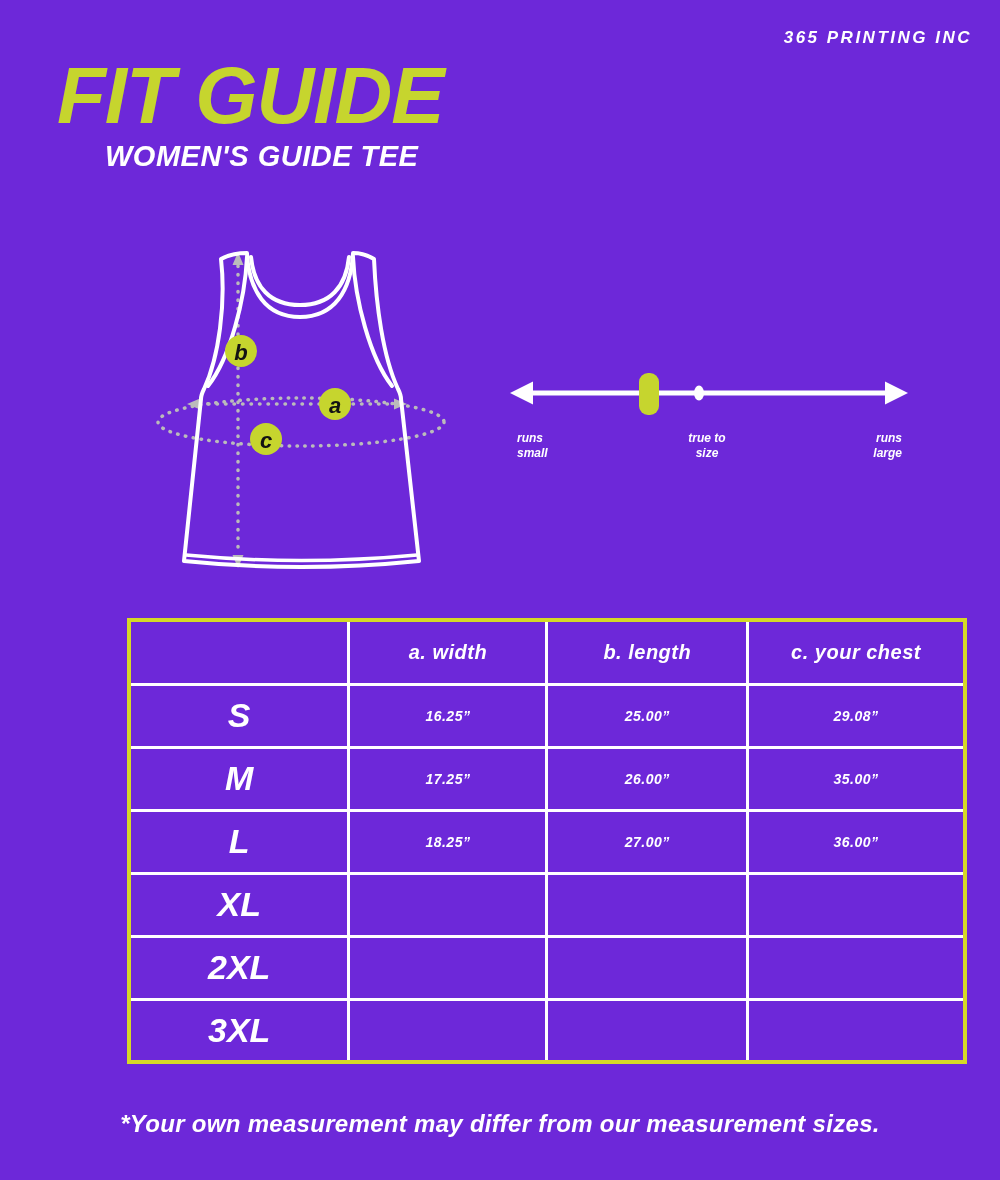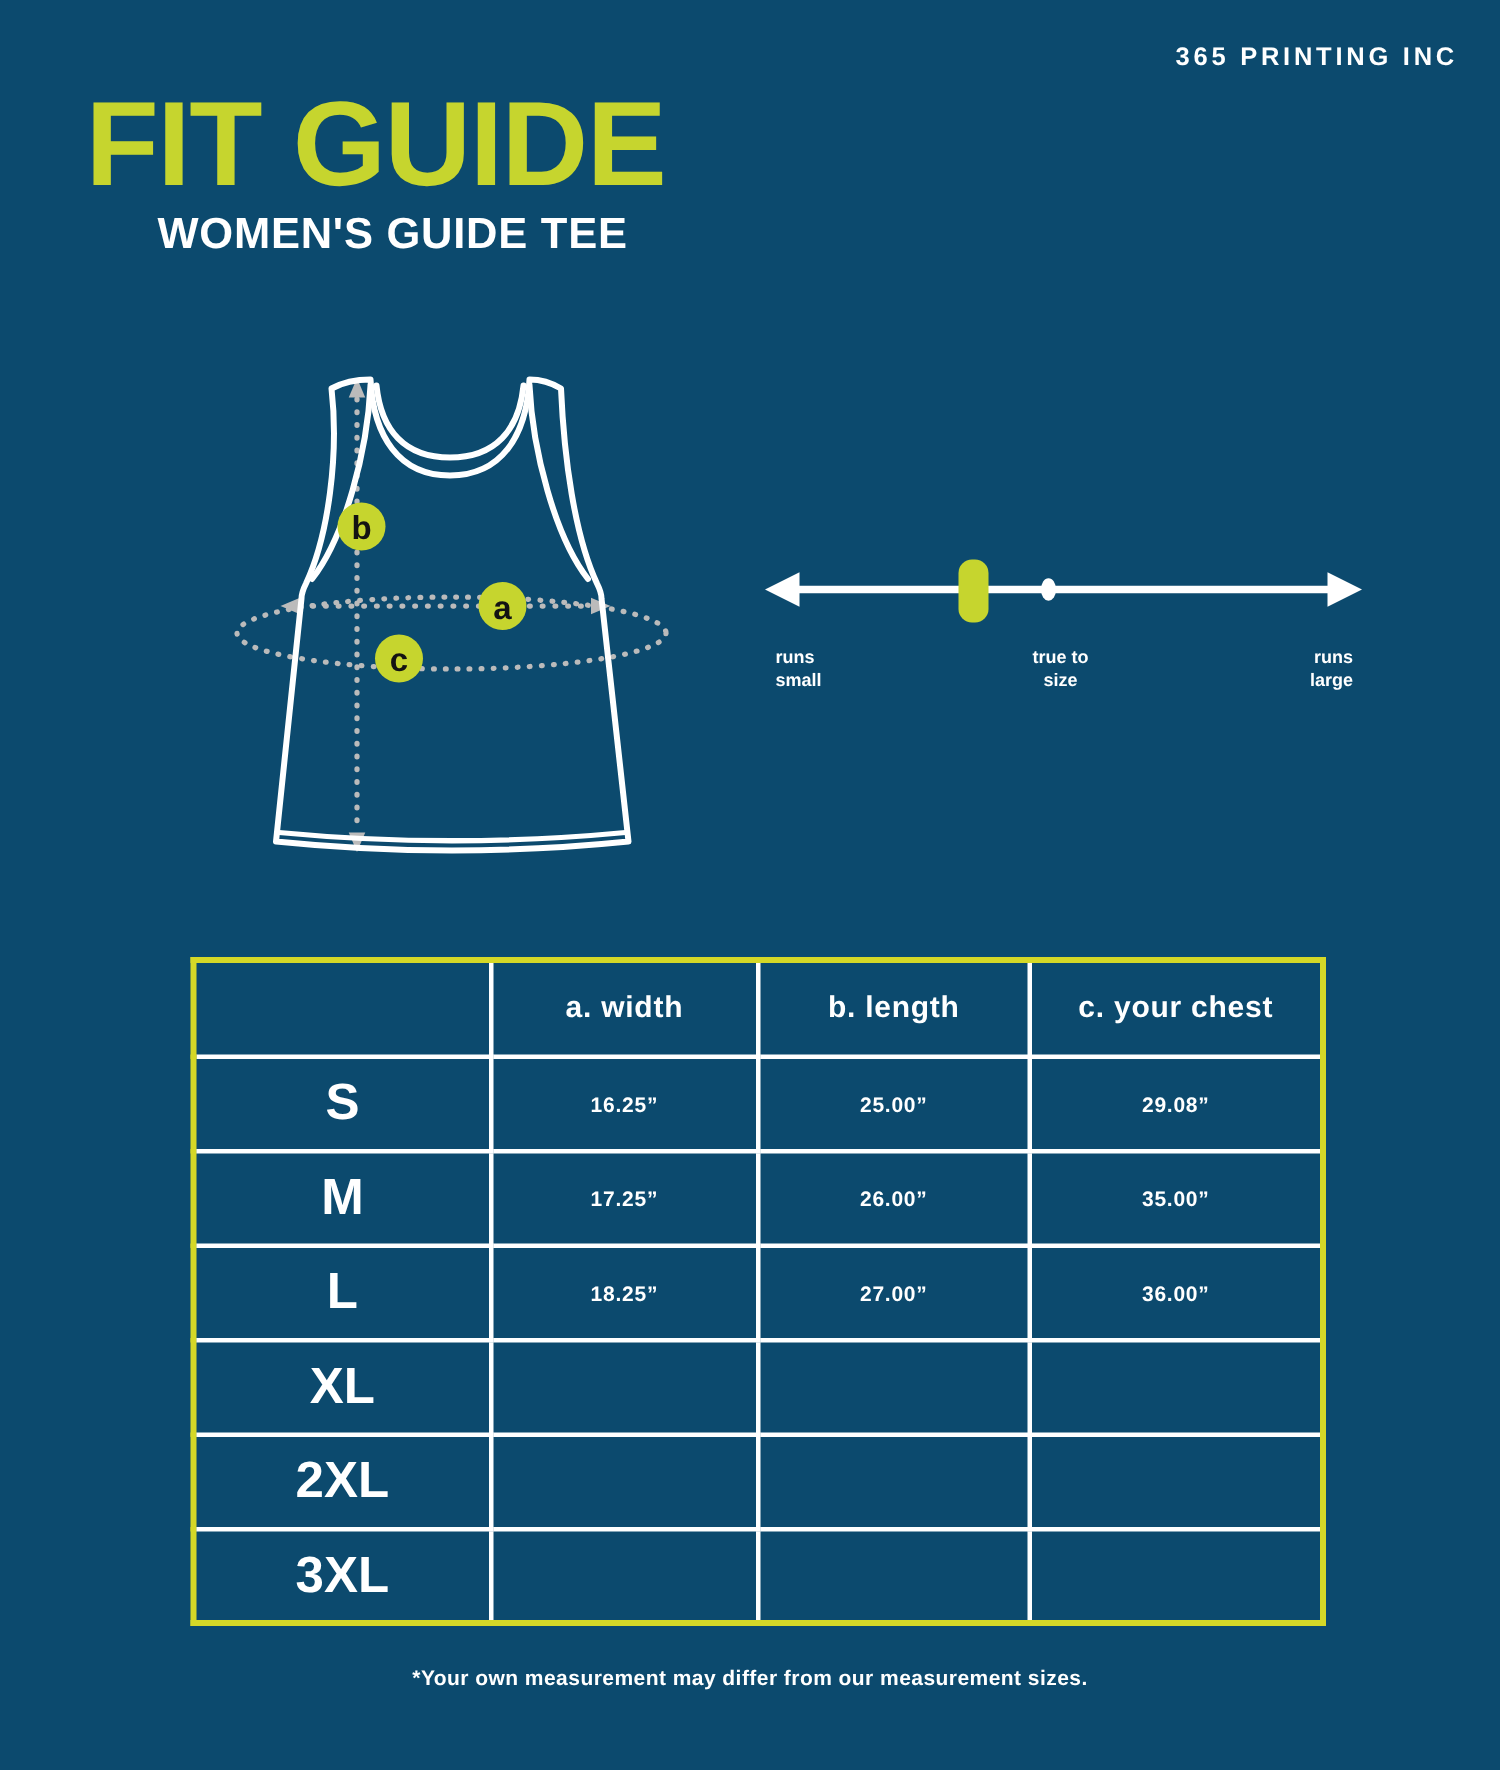--- a/index.html
+++ b/index.html
@@ -4,21 +4,21 @@
 <style>
   html,body{margin:0;padding:0;}
   body{
     width:1000px;height:1180px;
     background:#131313;
     font-family:"Liberation Sans", sans-serif;
     color:#ffffff;
     overflow:hidden;
     position:relative;
   }
-  .page{position:absolute;inset:0;width:1000px;height:1180px;background:#0c4a6e;}
+  .page{position:absolute;inset:0;width:1000px;height:1180px;background:#6d28d9;font-style:italic;}
   .brand{
     position:absolute;top:28px;right:28px;
     font-size:17px;font-weight:bold;letter-spacing:2.5px;color:#ffffff;
     white-space:nowrap;
   }
   .title{
     position:absolute;left:57px;top:56px;
     font-size:80px;font-weight:bold;color:#c6d52e;
     letter-spacing:-1px;line-height:1;white-space:nowrap;
   }
@@ -30,38 +30,38 @@
   .diagram-svg{position:absolute;left:140px;top:232px;width:345px;height:370px;}
   .scale-svg{position:absolute;left:495px;top:358px;width:430px;height:70px;}
   .scale-label{
     position:absolute;top:431px;
     font-size:12px;font-weight:bold;line-height:15px;
     color:#ffffff;white-space:pre-line;
   }
   .scale-label.left{left:517px;text-align:left;}
   .scale-label.center{left:647px;width:120px;text-align:center;}
   .scale-label.right{left:832px;width:70px;text-align:right;}
-  .table-wrap{position:absolute;left:127px;top:638px;width:757px;}
+  .table-wrap{position:absolute;left:127px;top:618px;width:840px;}
   table.size-table{
     width:100%;border-collapse:collapse;table-layout:fixed;
     border:4px solid #d5d827;
   }
   table.size-table th, table.size-table td{
     border:3px solid #ffffff;
     text-align:center;vertical-align:middle;
     color:#ffffff;padding:0;
   }
   table.size-table thead tr{height:64px;}
   table.size-table tbody tr{height:63px;}
   .col-head{font-size:20px;font-weight:bold;letter-spacing:0.5px;}
   .size-cell{font-size:34px;font-weight:bold;}
   .val-cell{font-size:14px;font-weight:bold;letter-spacing:0.5px;}
   .footnote{
     position:absolute;left:0;top:1110px;width:1000px;
-    text-align:center;font-size:14px;font-weight:bold;color:#ffffff;
+    text-align:center;font-size:24px;font-weight:bold;color:#ffffff;
     letter-spacing:0.3px;
   }
 </style>
 </head>
 <body>
 
 <div class="page">
 
   <div class="brand">365 PRINTING INC</div>
   <div class="title">FIT GUIDE</div>

